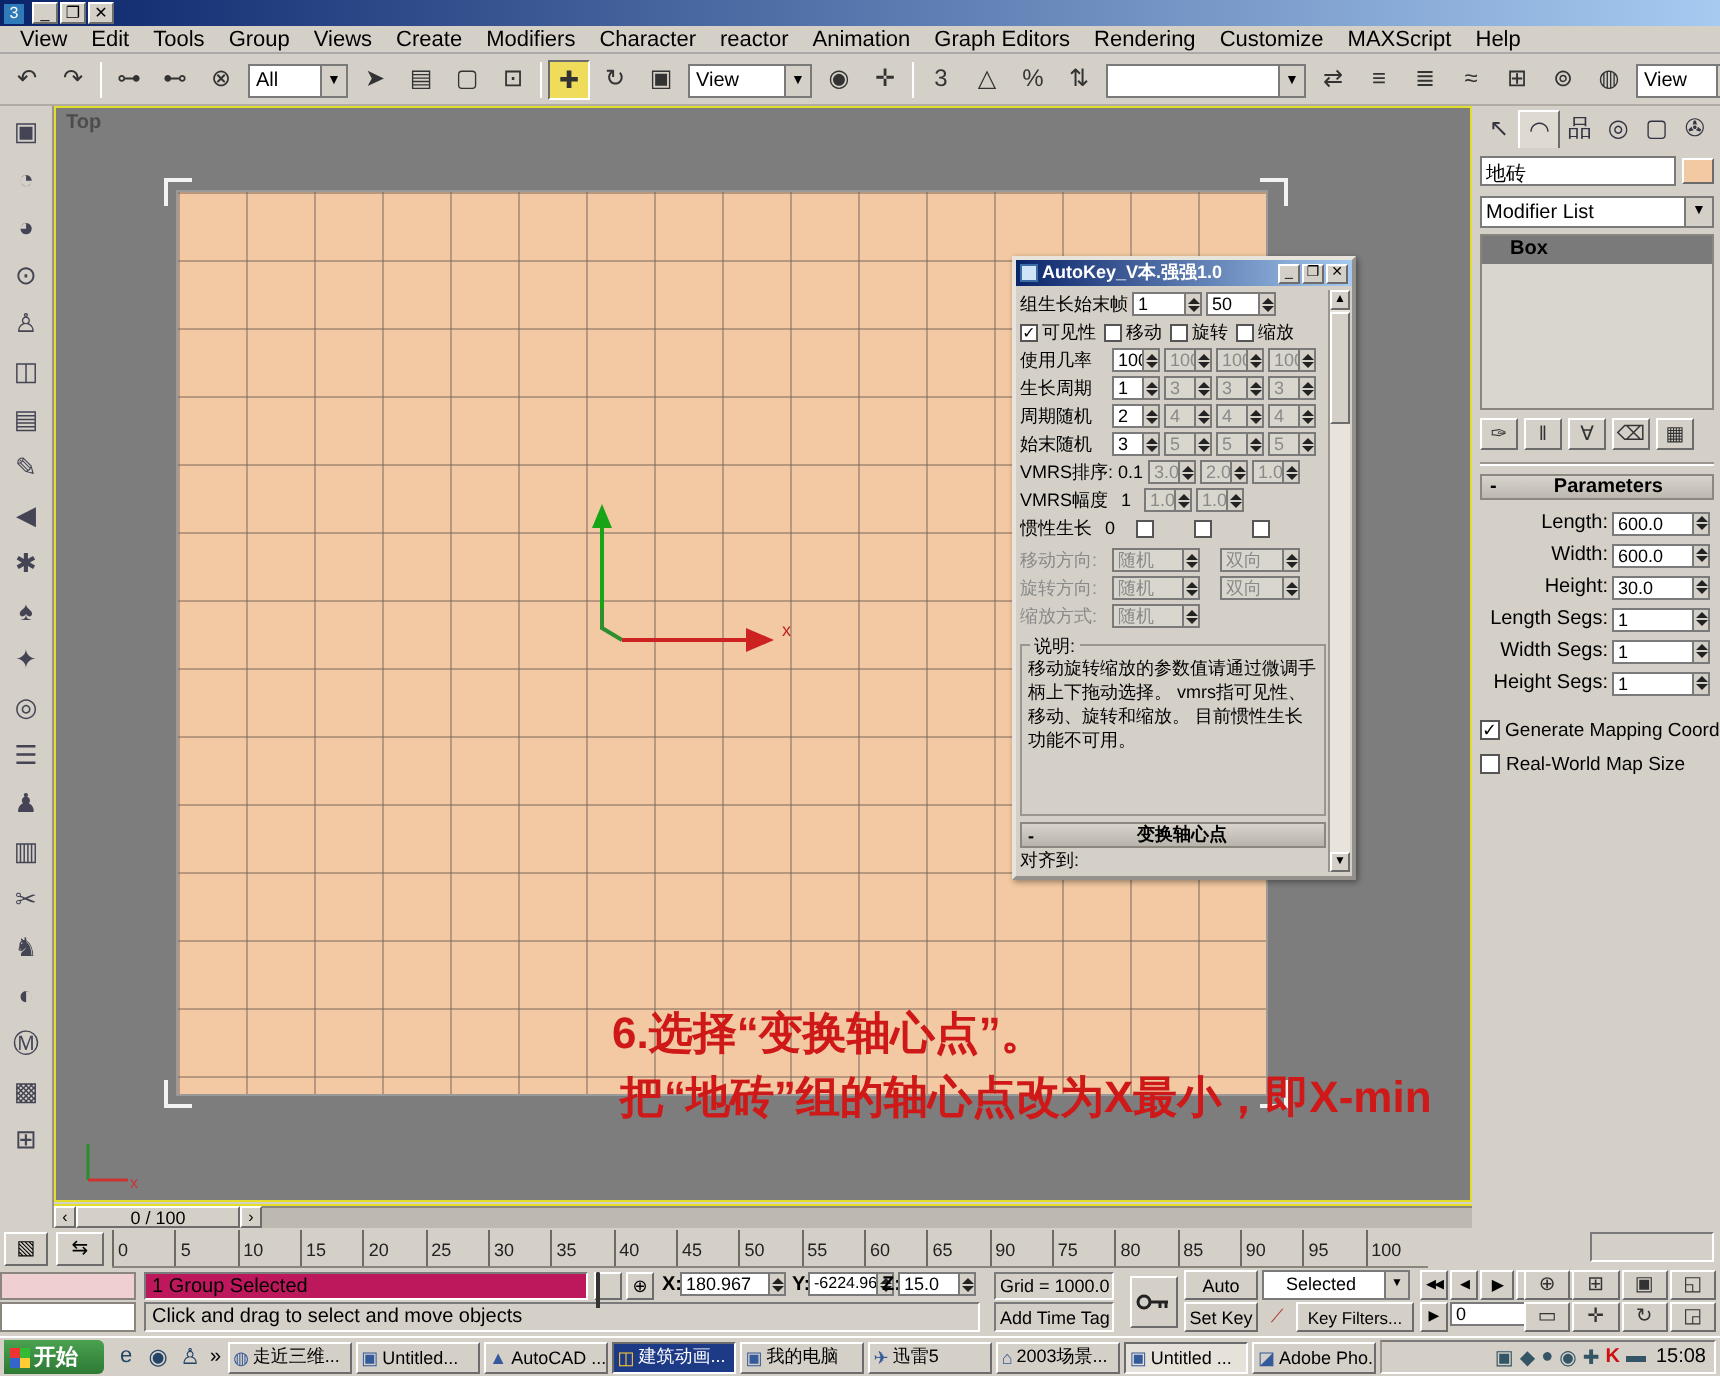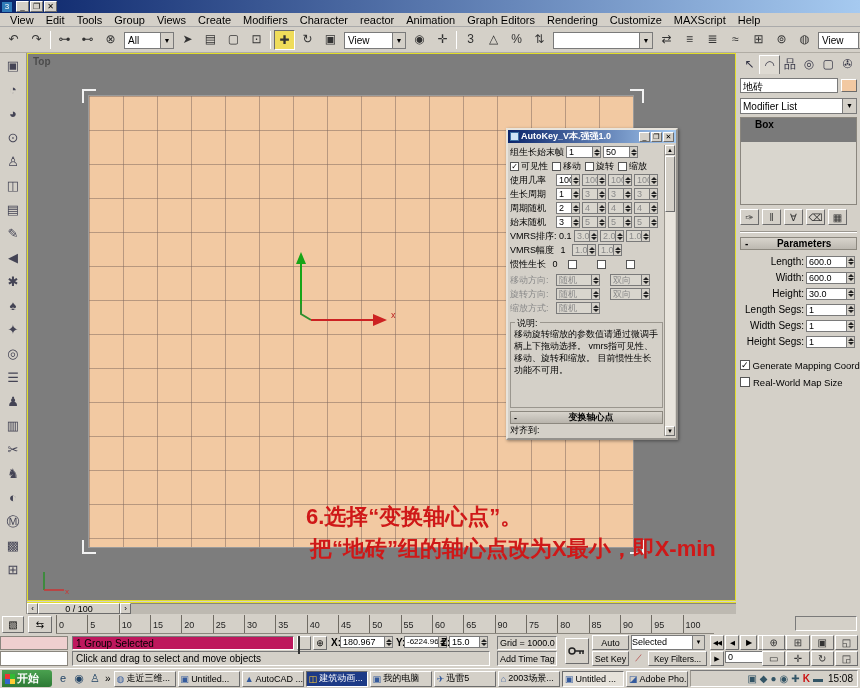--- a/index.html
+++ b/index.html
@@ -82,21 +82,21 @@
   #cmdpanel { position:absolute; left:737px; top:0; width:123px; height:561px; background:#d4d0c8; padding:1px 3px; }
   #cptabs { display:flex; height:20px; align-items:center; }
   .cptab { flex:1; text-align:center; font-size:12px; line-height:18px; color:#334; height:19px; }
   .cptab.active { background:#dedad2; border-top:1px solid #fff; border-left:1px solid #fff; border-right:1px solid #6c6c6c; }
   #objname { display:flex; align-items:center; margin-top:4px; }
   #objname .nm { flex:1; height:15px; background:#fff; border:1px solid #7a7a7a; font-size:10px; padding:1px 2px; }
   #objname .sw { width:16px; height:13px; background:#f2c9a2; margin-left:3px; }
   #modlist { height:16px; background:#fff; border:1px solid #7a7a7a; margin-top:5px; display:flex; align-items:center; font-size:10px; padding-left:2px; position:relative; }
   #modlist .ddb { position:absolute; right:0; top:0; bottom:0; width:14px; background:#d4d0c8; border-left:1px solid #7a7a7a; font-size:7px; text-align:center; line-height:14px; }
   #stack { height:88px; background:#d9d6ce; border:1px solid #8a867e; margin-top:3px; }
-  .stkrow { height:24px; background:#7a7a7a; color:#000; font-weight:bold; font-size:10px; padding-left:14px; line-height:14px; }
+  .stkrow { height:14px; background:#7a7a7a; color:#000; font-weight:bold; font-size:10px; padding-left:14px; line-height:14px; }
   #stkbtns { display:flex; gap:3px; margin-top:4px; }
   .stkb { width:19px; height:16px; font-size:10px; text-align:center; line-height:15px; color:#333; }
   .cpdiv { height:2px; border-top:1px solid #9a968e; border-bottom:1px solid #fff; margin:6px 0 4px 0; }
   #parhdr { height:13px; background:linear-gradient(#d8d4cc,#bcb8b0); border:1px solid #8c887f; display:flex; align-items:center; font-size:10px; font-weight:bold; }
   #parhdr .m { margin:0 4px; } #parhdr .t { flex:1; text-align:center; }
   .prow { display:flex; align-items:center; justify-content:flex-end; height:15px; margin-top:1px; }
   .prow .pl { font-size:10px; margin-right:2px; white-space:nowrap; }
   .prow .spin .val { width:40px; }
   .cprow { display:flex; align-items:center; height:14px; margin-top:3px; }
   .cprow .bx { width:10px; height:10px; background:#fff; border:1px solid #555; font-size:9px; line-height:9px; text-align:center; margin-right:3px; }
@@ -125,21 +125,21 @@
   #lockbtn .bod { width:8px; height:5px; background:#333; margin:0 auto; }
   #absbtn { position:absolute; left:313px; top:22px; width:14px; height:14px; font-size:9px; text-align:center; line-height:13px; }
   .coordlbl { position:absolute; top:23px; font-size:10px; font-weight:bold; }
   #xlbl{left:331px} #ylbl{left:396px} #zlbl{left:441px}
   #xspin{position:absolute; left:340px; top:22px;} #yspin{position:absolute; left:404px; top:22px;} #zspin{position:absolute; left:449px; top:22px;}
   #gridfield { position:absolute; left:497px; top:22px; width:60px; height:14px; font-size:9px; padding:1px 2px; background:#d4d0c8; white-space:nowrap; }
   #timetag { position:absolute; left:497px; top:37px; width:60px; height:15px; font-size:9px; padding:2px; background:#d4d0c8; white-space:nowrap; }
   #keybtn { position:absolute; left:565px; top:24px; width:24px; height:26px; display:flex; align-items:center; justify-content:center; }
   #autokey { position:absolute; left:592px; top:21px; width:37px; height:15px; font-size:9px; text-align:center; line-height:14px; }
   #setkey { position:absolute; left:592px; top:37px; width:37px; height:15px; font-size:9px; text-align:center; line-height:14px; }
-  #seldd { position:absolute; left:631px; top:21px; width:74px; height:15px; background:#fff; border:1px solid #7a7a7a; font-size:9px; padding-left:0; line-height:13px; }
+  #seldd { position:absolute; left:631px; top:21px; width:74px; height:15px; background:#fff; border:1px solid #7a7a7a; font-size:9px; padding-left:11px; line-height:13px; }
   #seldd .ddb { position:absolute; right:0; top:0; bottom:0; width:12px; background:#d4d0c8; border-left:1px solid #7a7a7a; font-size:6px; text-align:center; line-height:13px; }
   #keyfilt { position:absolute; left:648px; top:37px; width:59px; height:15px; font-size:8.5px; text-align:center; line-height:14px; }
   #kmicon { position:absolute; left:632px; top:38px; width:13px; height:13px; font-size:9px; color:#b03030; text-align:center; line-height:12px; }
   #transport { position:absolute; left:710px; top:21px; display:flex; }
   #transport .tp { width:14px; height:15px; font-size:6.5px; text-align:center; line-height:14px; margin-right:1px; letter-spacing:-1px; }
   #transport .tp.play { width:17px; font-size:8px; }
   #framefield { position:absolute; left:710px; top:37px; display:flex; }
   #framefield .gs { width:14px; height:15px; font-size:7px; line-height:14px; text-align:center; margin-right:1px; }
   #navgrid { position:absolute; left:762px; top:21px; width:96px; display:grid; grid-template-columns:repeat(4,1fr); gap:1px; }
   .nv { height:15px; font-size:10px; text-align:center; line-height:14px; color:#333; }

